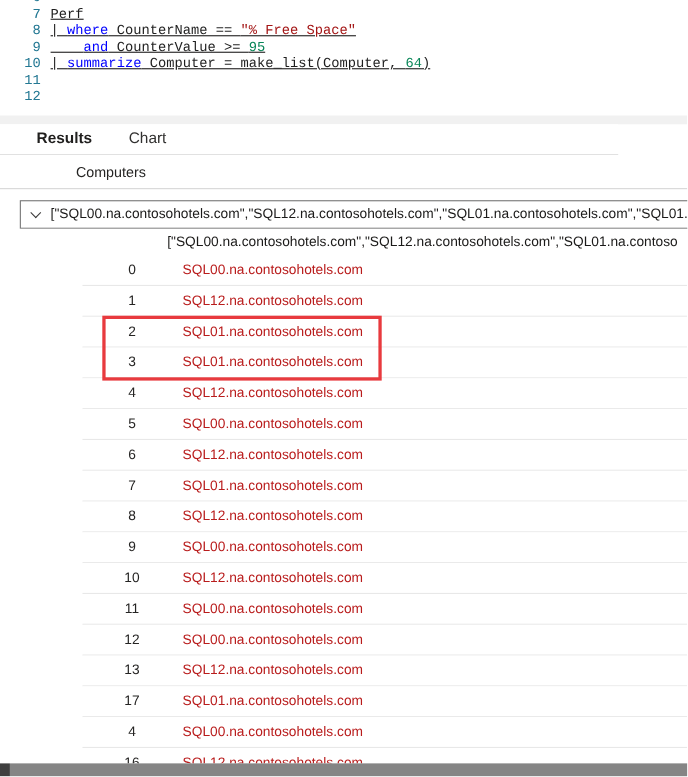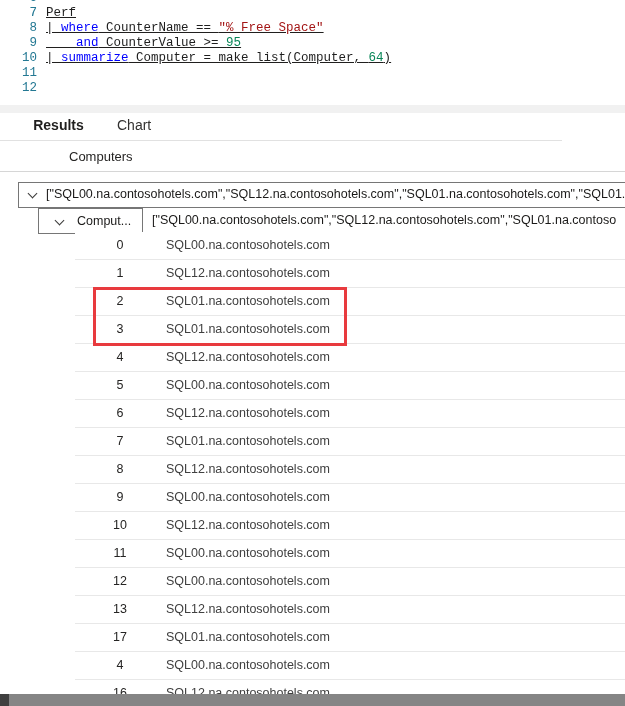--- a/index.html
+++ b/index.html
@@ -46,21 +46,21 @@
   .chev::before { content:""; position:absolute; left:0; top:0; width:6px; height:6px;
                   border-right:1.4px solid #3b3a39; border-bottom:1.4px solid #3b3a39;
                   transform:rotate(45deg); }
   .chev-row1 { left:10px; top:7px; }      
   .chev-row2 { left:17px; top:8px; }      
 
   
   .rows-area { position:absolute; left:0; top:232px; width:625px; height:474px; overflow:hidden; }
   .data-row { position:relative; margin-left:75px; width:550px; height:28px; border-bottom:1px solid #e8e8e8; background:#fff; }
   .data-row .idx { position:absolute; left:20px; top:6px; width:50px; text-align:center; font-size:12.5px; color:#252423; }
-  .data-row .comp{ position:absolute; left:91px; top:6px; font-size:12.5px; color:#404040; white-space:nowrap; }
+  .data-row .comp{ position:absolute; left:91px; top:6px; font-size:12.5px; color:#b91c1c; white-space:nowrap; }
 
   
   .highlight-box { position:absolute; left:93px; top:287px; width:254px; height:59px;
                    border:3px solid #e83a3e; pointer-events:none; }
 
   
   .hscrollbar { position:absolute; left:0; top:694px; width:625px; height:12px; background:#f1f1f1; }
   .hscroll-thumb { position:absolute; left:9px; top:0; width:616px; height:12px; background:#858585; cursor:pointer; }
   .hscroll-cap { position:absolute; left:0; top:0; width:9px; height:12px; background:#3f3f3f; }
 </style>
@@ -91,24 +91,20 @@
   <div class="grid-header">
     <span class="col-label">Computers</span>
   </div>
 
   <div class="expanded-row">
     <span class="chev chev-row1"></span>
     <span class="cell-text">["SQL00.na.contosohotels.com","SQL12.na.contosohotels.com","SQL01.na.contosohotels.com","SQL01.na.c</span>
   </div>
 
   <div class="nested-row">
-    <div class="nested-colbox">
-      <span class="chev chev-row2"></span>
-      <span class="col-text">Comput...</span>
-    </div>
     <span class="cell-text">["SQL00.na.contosohotels.com","SQL12.na.contosohotels.com","SQL01.na.contoso</span>
   </div>
 
   <div class="rows-area">
       <div class="data-row">
         <span class="idx">0</span>
         <span class="comp">SQL00.na.contosohotels.com</span>
       </div>
       <div class="data-row">
         <span class="idx">1</span>

